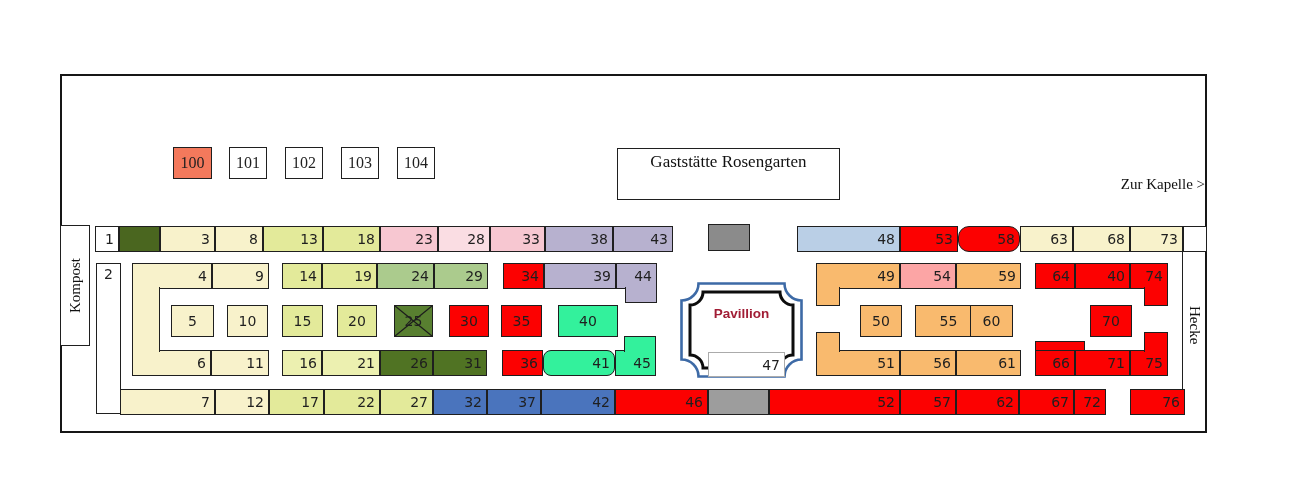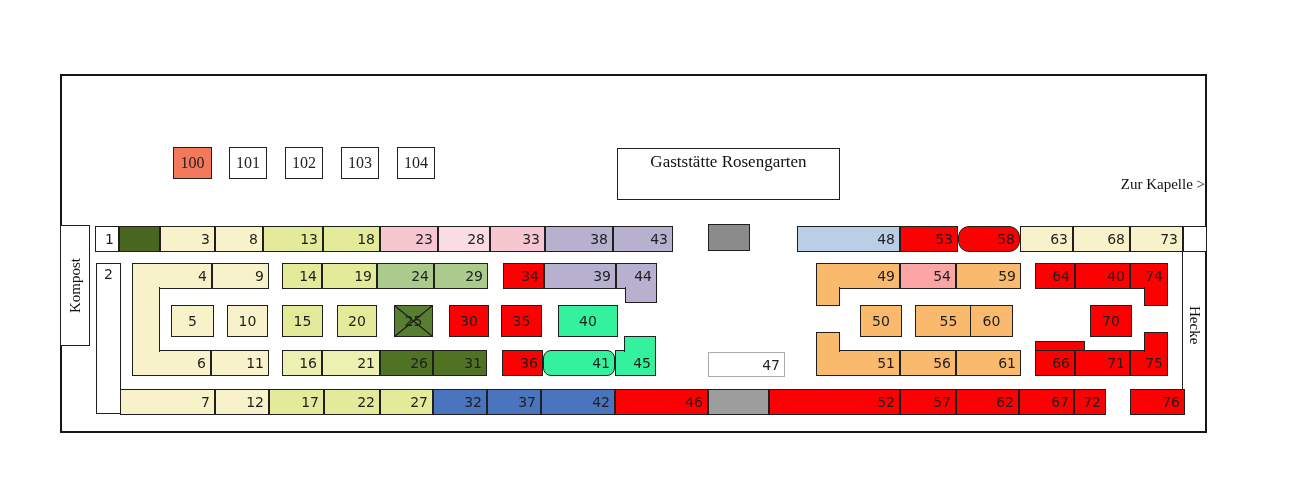--- a/index.html
+++ b/index.html
@@ -54,20 +54,27 @@
   <div class="kapelle">Zur Kapelle &gt;</div>
 
   <div class="kompost">
     <div class="vtext">Kompost</div>
   </div>
 
   <div class="hecke">Hecke</div>
 
   <div class="vline"></div>
 
+  <div class="pav">
+    <svg width="123" height="96" viewBox="0 0 123 96">
+      <path d="M 18.5 1.5 H 104.5 A 17 17 0 0 0 121.5 18.5 V 77.5 A 17 17 0 0 0 104.5 94.5 H 18.5 A 17 17 0 0 0 1.5 77.5 V 18.5 A 17 17 0 0 0 18.5 1.5 Z" fill="#ffffff" stroke="#3d6aa6" stroke-width="2.6"></path>
+      <path d="M 23 10 H 100 A 13 13 0 0 0 113 23 V 73 A 13 13 0 0 0 100 86 H 23 A 13 13 0 0 0 10 73 V 23 A 13 13 0 0 0 23 10 Z" fill="#ffffff" stroke="#0d0d0d" stroke-width="3"></path>
+    </svg>
+    <div class="plabel">Pavillion</div>
+  </div>
 
   <div id="cells">
       <div class="cell ac serif" style="left: 173px; top: 147px; width: 39px; height: 32px; background: rgb(244, 121, 92);">
         <span class="lbl">100</span>
       </div>
       <div class="cell ac serif" style="left: 229px; top: 147px; width: 38px; height: 32px; background: rgb(255, 255, 255);">
         <span class="lbl">101</span>
       </div>
       <div class="cell ac serif" style="left: 285px; top: 147px; width: 38px; height: 32px; background: rgb(255, 255, 255);">
         <span class="lbl">102</span>

